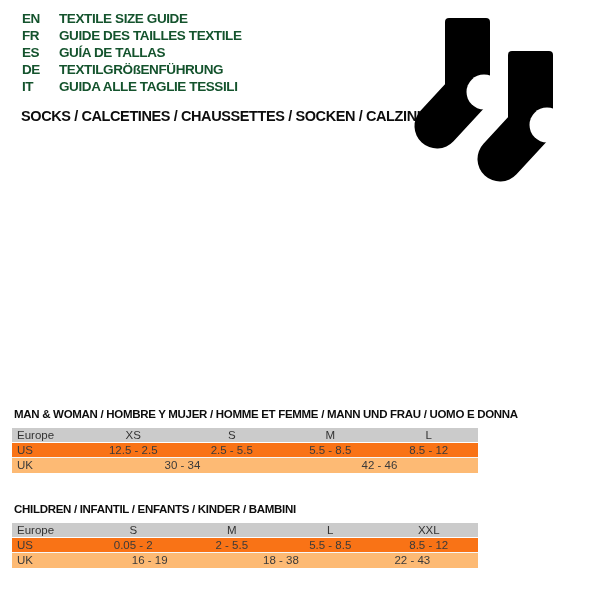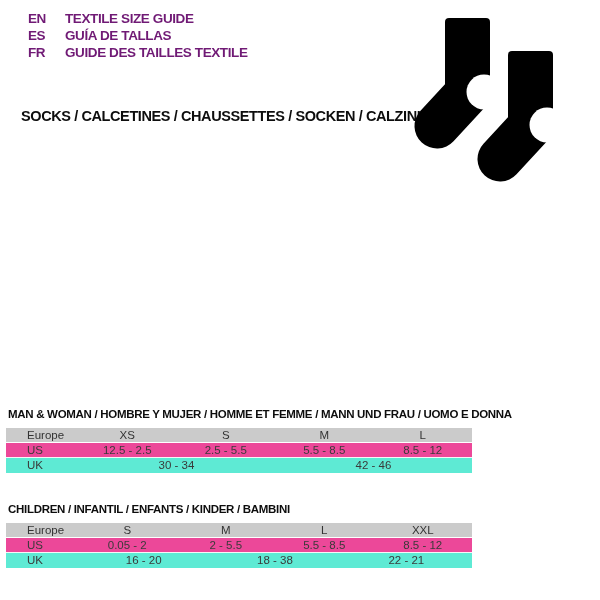--- a/index.html
+++ b/index.html
@@ -11,77 +11,85 @@
     overflow: hidden;
     -webkit-font-smoothing: antialiased;
   }
   .page { position: absolute; inset: 0; }
 
   
   .lang-list { position: absolute; left: 22px; top: 10px; }
   .lang-row {
     display: flex; height: 17px; line-height: 17px;
     font-size: 13.5px; font-weight: bold; letter-spacing: -0.4px;
-    color: #701a75; white-space: nowrap; margin-left: 6px;
+    color: #14532d; white-space: nowrap;
   }
   .lang-code { width: 37px; flex: 0 0 37px; }
 
   
   .category {
     position: absolute; left: 21px; top: 108px;
     font-size: 14.5px; font-weight: bold; letter-spacing: -0.4px;
     color: #0d0d0d; white-space: nowrap;
   }
 
   
   .socks-svg { position: absolute; left: 395px; top: 0; }
 
   
-  .size-table { position: absolute; left: 6px; width: 466px; }
+  .size-table { position: absolute; left: 12px; width: 466px; }
   .size-table.t1 { top: 408px; }
   .size-table.t2 { top: 503px; }
   .tbl-title {
     height: 12px; line-height: 12px;
     font-size: 11.5px; font-weight: bold; letter-spacing: -0.3px;
     color: #0d0d0d; white-space: nowrap; padding-left: 2px;
   }
   .tbl { margin-top: 8px; width: 100%; }
   .trow {
     display: flex; height: 15px; line-height: 15px;
     font-size: 11.5px; color: #3a3a3a; box-sizing: border-box;
   }
   .trow .cell { flex: 1 1 0; text-align: center; white-space: nowrap; }
   .trow .cell.label {
-    flex: 0 0 72px; width: 72px; text-align: left; padding-left: 21px;
+    flex: 0 0 72px; width: 72px; text-align: left; padding-left: 5px;
     box-sizing: border-box;
   }
   .thead {
     background: #cbcbcb; color: #333333;
     border-bottom: 1px solid #ffffff;
   }
-  .row-a { background: #ec4899; border-bottom: 1px solid #f7f7f7; }
-  .row-b { background: #5eead4; }
+  .row-a { background: #f97316; border-bottom: 1px solid #f7f7f7; }
+  .row-b { background: #fdba74; }
 </style>
 </head>
 <body>
 
 <div class="page">
 
   <div class="lang-list">
     <div class="lang-row">
       <span class="lang-code">EN</span>
       <span class="lang-label">TEXTILE SIZE GUIDE</span>
     </div>
     <div class="lang-row">
+      <span class="lang-code">FR</span>
+      <span class="lang-label">GUIDE DES TAILLES TEXTILE</span>
+    </div>
+    <div class="lang-row">
       <span class="lang-code">ES</span>
       <span class="lang-label">GUÍA DE TALLAS</span>
     </div>
     <div class="lang-row">
-      <span class="lang-code">FR</span>
-      <span class="lang-label">GUIDE DES TAILLES TEXTILE</span>
+      <span class="lang-code">DE</span>
+      <span class="lang-label">TEXTILGRÖßENFÜHRUNG</span>
+    </div>
+    <div class="lang-row">
+      <span class="lang-code">IT</span>
+      <span class="lang-label">GUIDA ALLE TAGLIE TESSILI</span>
     </div>
   </div>
 
   <div class="category">SOCKS / CALCETINES / CHAUSSETTES / SOCKEN / CALZINI</div>
 
   <svg class="socks-svg" width="180" height="195" viewBox="395 0 180 195" xmlns="http://www.w3.org/2000/svg" aria-hidden="true">
     <g>
       <rect x="445" y="18" width="45" height="77" rx="4" fill="#000000"></rect>
       <path d="M467.5 93 L437 126" stroke="#000000" stroke-width="45" stroke-linecap="round" fill="none"></path>
       <circle cx="484" cy="92" r="17.5" fill="#ffffff"></circle>
@@ -130,20 +138,20 @@
       </div>
       <div class="trow row-a">
         <span class="cell label">US</span>
         <span class="cell">0.05 - 2</span>
         <span class="cell">2 - 5.5</span>
         <span class="cell">5.5 - 8.5</span>
         <span class="cell">8.5 - 12</span>
       </div>
       <div class="trow row-b">
         <span class="cell label">UK</span>
-        <span class="cell">16 - 20</span>
+        <span class="cell">16 - 19</span>
         <span class="cell">18 - 38</span>
-        <span class="cell">22 - 21</span>
+        <span class="cell">22 - 43</span>
       </div>
     </div>
   </section>
 
 </div>
 
 </body></html>

